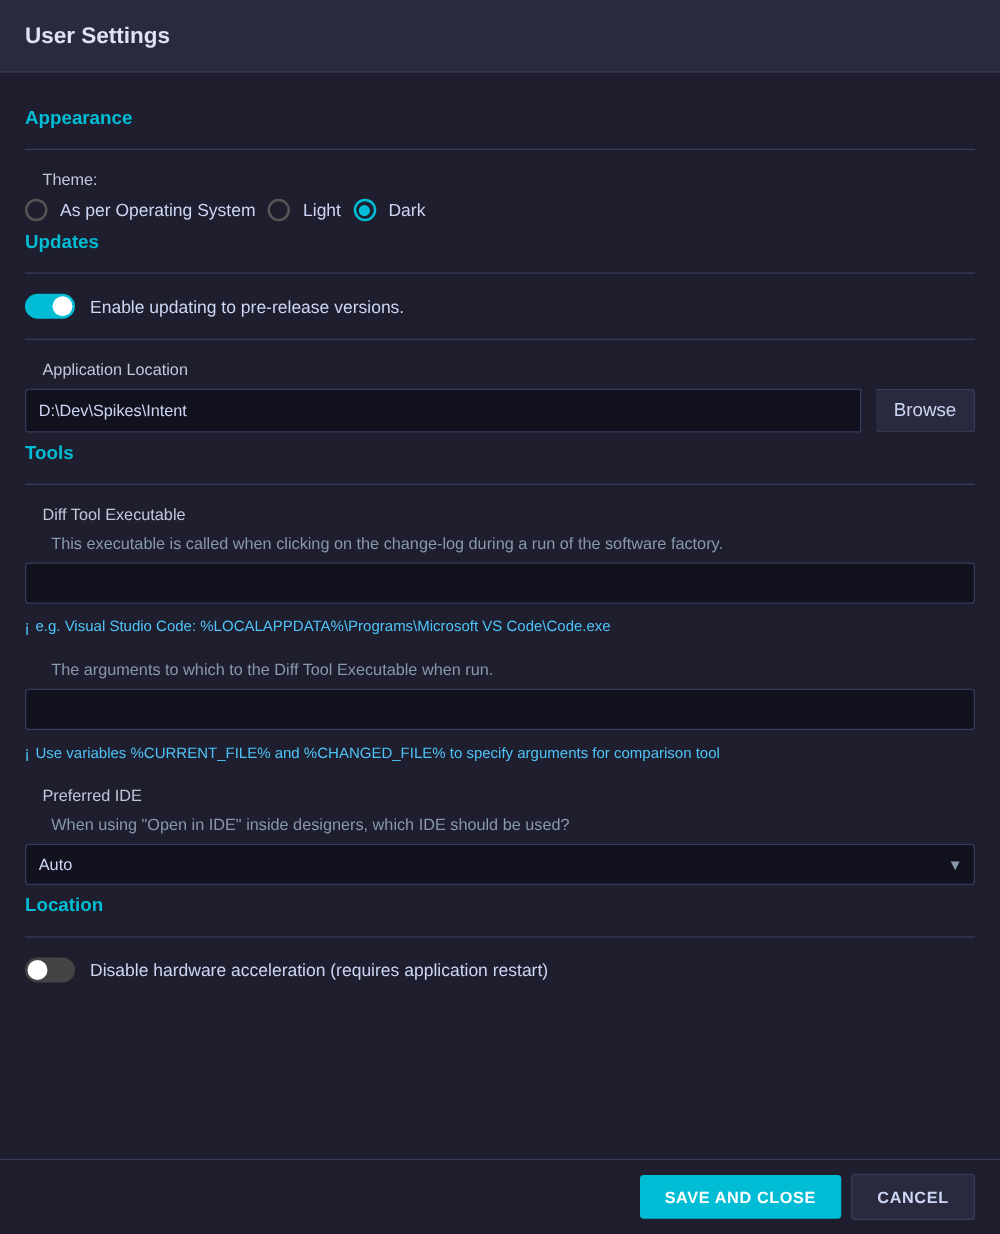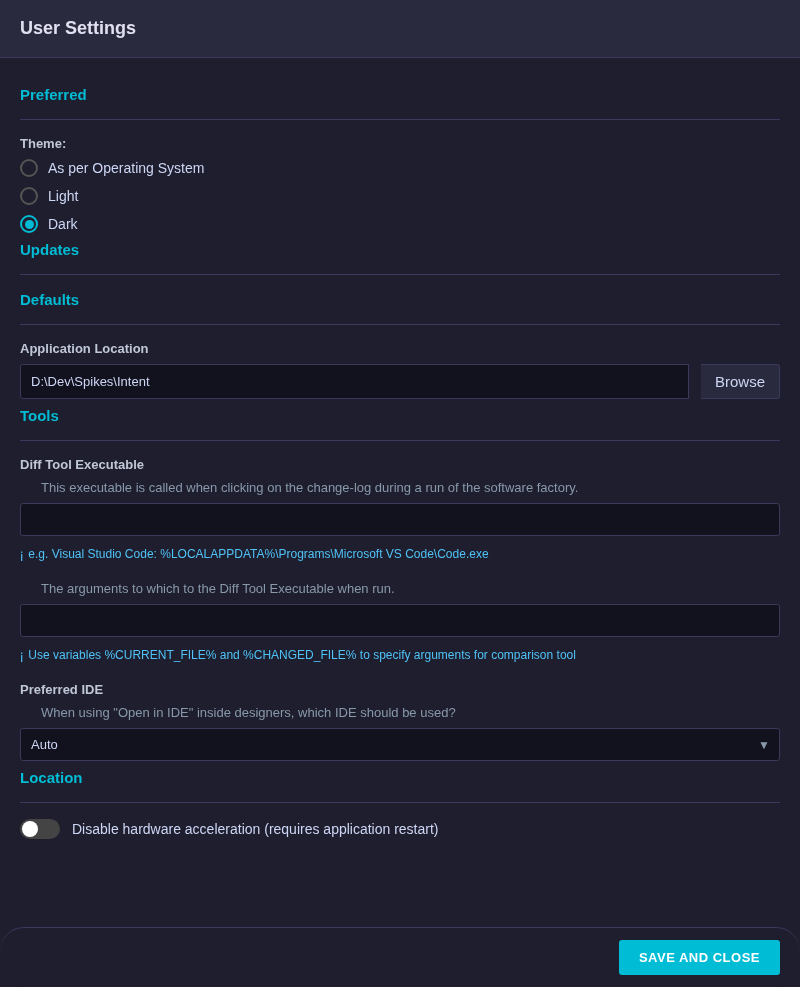--- a/index.html
+++ b/index.html
@@ -42,27 +42,28 @@
 
     .section-divider {
       border: none;
       border-top: 1px solid #3a3a5c;
       margin: 16px 0;
     }
 
     .field-label {
       color: #c0c8d8;
       font-size: 13px;
-      font-weight: 700;
+      font-weight: 400;
       margin-bottom: 8px;
+      margin-left: 14px;
     }
 
     .radio-group {
       display: flex;
-      flex-direction: column;
+      flex-direction: row;
       gap: 10px;
       margin-bottom: 8px;
     }
 
     .radio-item {
       display: flex;
       align-items: center;
       gap: 10px;
       cursor: pointer;
     }
@@ -234,21 +235,20 @@
       left: 0;
       right: 0;
       height: 60px;
       background: #1e1e2e;
       border-top: 1px solid #3a3a5c;
       display: flex;
       align-items: center;
       justify-content: flex-end;
       padding: 4px 20px;
       gap: 8px;
-      border-radius: 24px;
     }
 
     .btn-save {
       background: #00bcd4;
       color: white;
       border: none;
       padding: 10px 20px;
       font-size: 13px;
       font-weight: 600;
       cursor: pointer;
@@ -276,21 +276,21 @@
 <body>
 
 <div>
   <div class="title-bar">
     <span>User Settings</span>
   </div>
 
   <div class="content">
 
     <div class="section-block">
-      <div class="section-title">Preferred</div>
+      <div class="section-title">Appearance</div>
       <hr class="section-divider">
       <div class="field-label">Theme:</div>
       <div class="radio-group">
         <div class="radio-item">
           <div class="radio-circle"></div>
           <span class="radio-label">As per Operating System</span>
         </div>
         <div class="radio-item">
           <div class="radio-circle"></div>
           <span class="radio-label">Light</span>
@@ -298,24 +298,31 @@
         <div class="radio-item">
           <div class="radio-circle selected"></div>
           <span class="radio-label">Dark</span>
         </div>
       </div>
     </div>
 
     <div class="section-block">
       <div class="section-title">Updates</div>
       <hr class="section-divider">
-    </div>
-
-    <div class="section-block">
-      <div class="section-title">Defaults</div>
+      <div class="toggle-row">
+        <div class="toggle">
+          <div class="toggle-track">
+            <div class="toggle-thumb on"></div>
+          </div>
+        </div>
+        <span class="toggle-label">Enable updating to pre-release versions.</span>
+      </div>
+    </div>
+
+    <div class="section-block">
       <hr class="section-divider">
       <div class="field-label">Application Location</div>
       <div class="input-row">
         <input class="input-field" type="text" value="D:\Dev\Spikes\Intent" style="">
         <button class="browse-btn">Browse</button>
       </div>
     </div>
 
     <div class="section-block">
       <div class="section-title">Tools</div>
@@ -363,14 +370,15 @@
           </div>
         </div>
         <span class="toggle-label">Disable hardware acceleration (requires application restart)</span>
       </div>
     </div>
 
   </div>
 
   <div class="footer">
     <button class="btn-save">SAVE AND CLOSE</button>
+    <button class="btn-cancel">CANCEL</button>
   </div>
 </div>
 
 </body></html>

